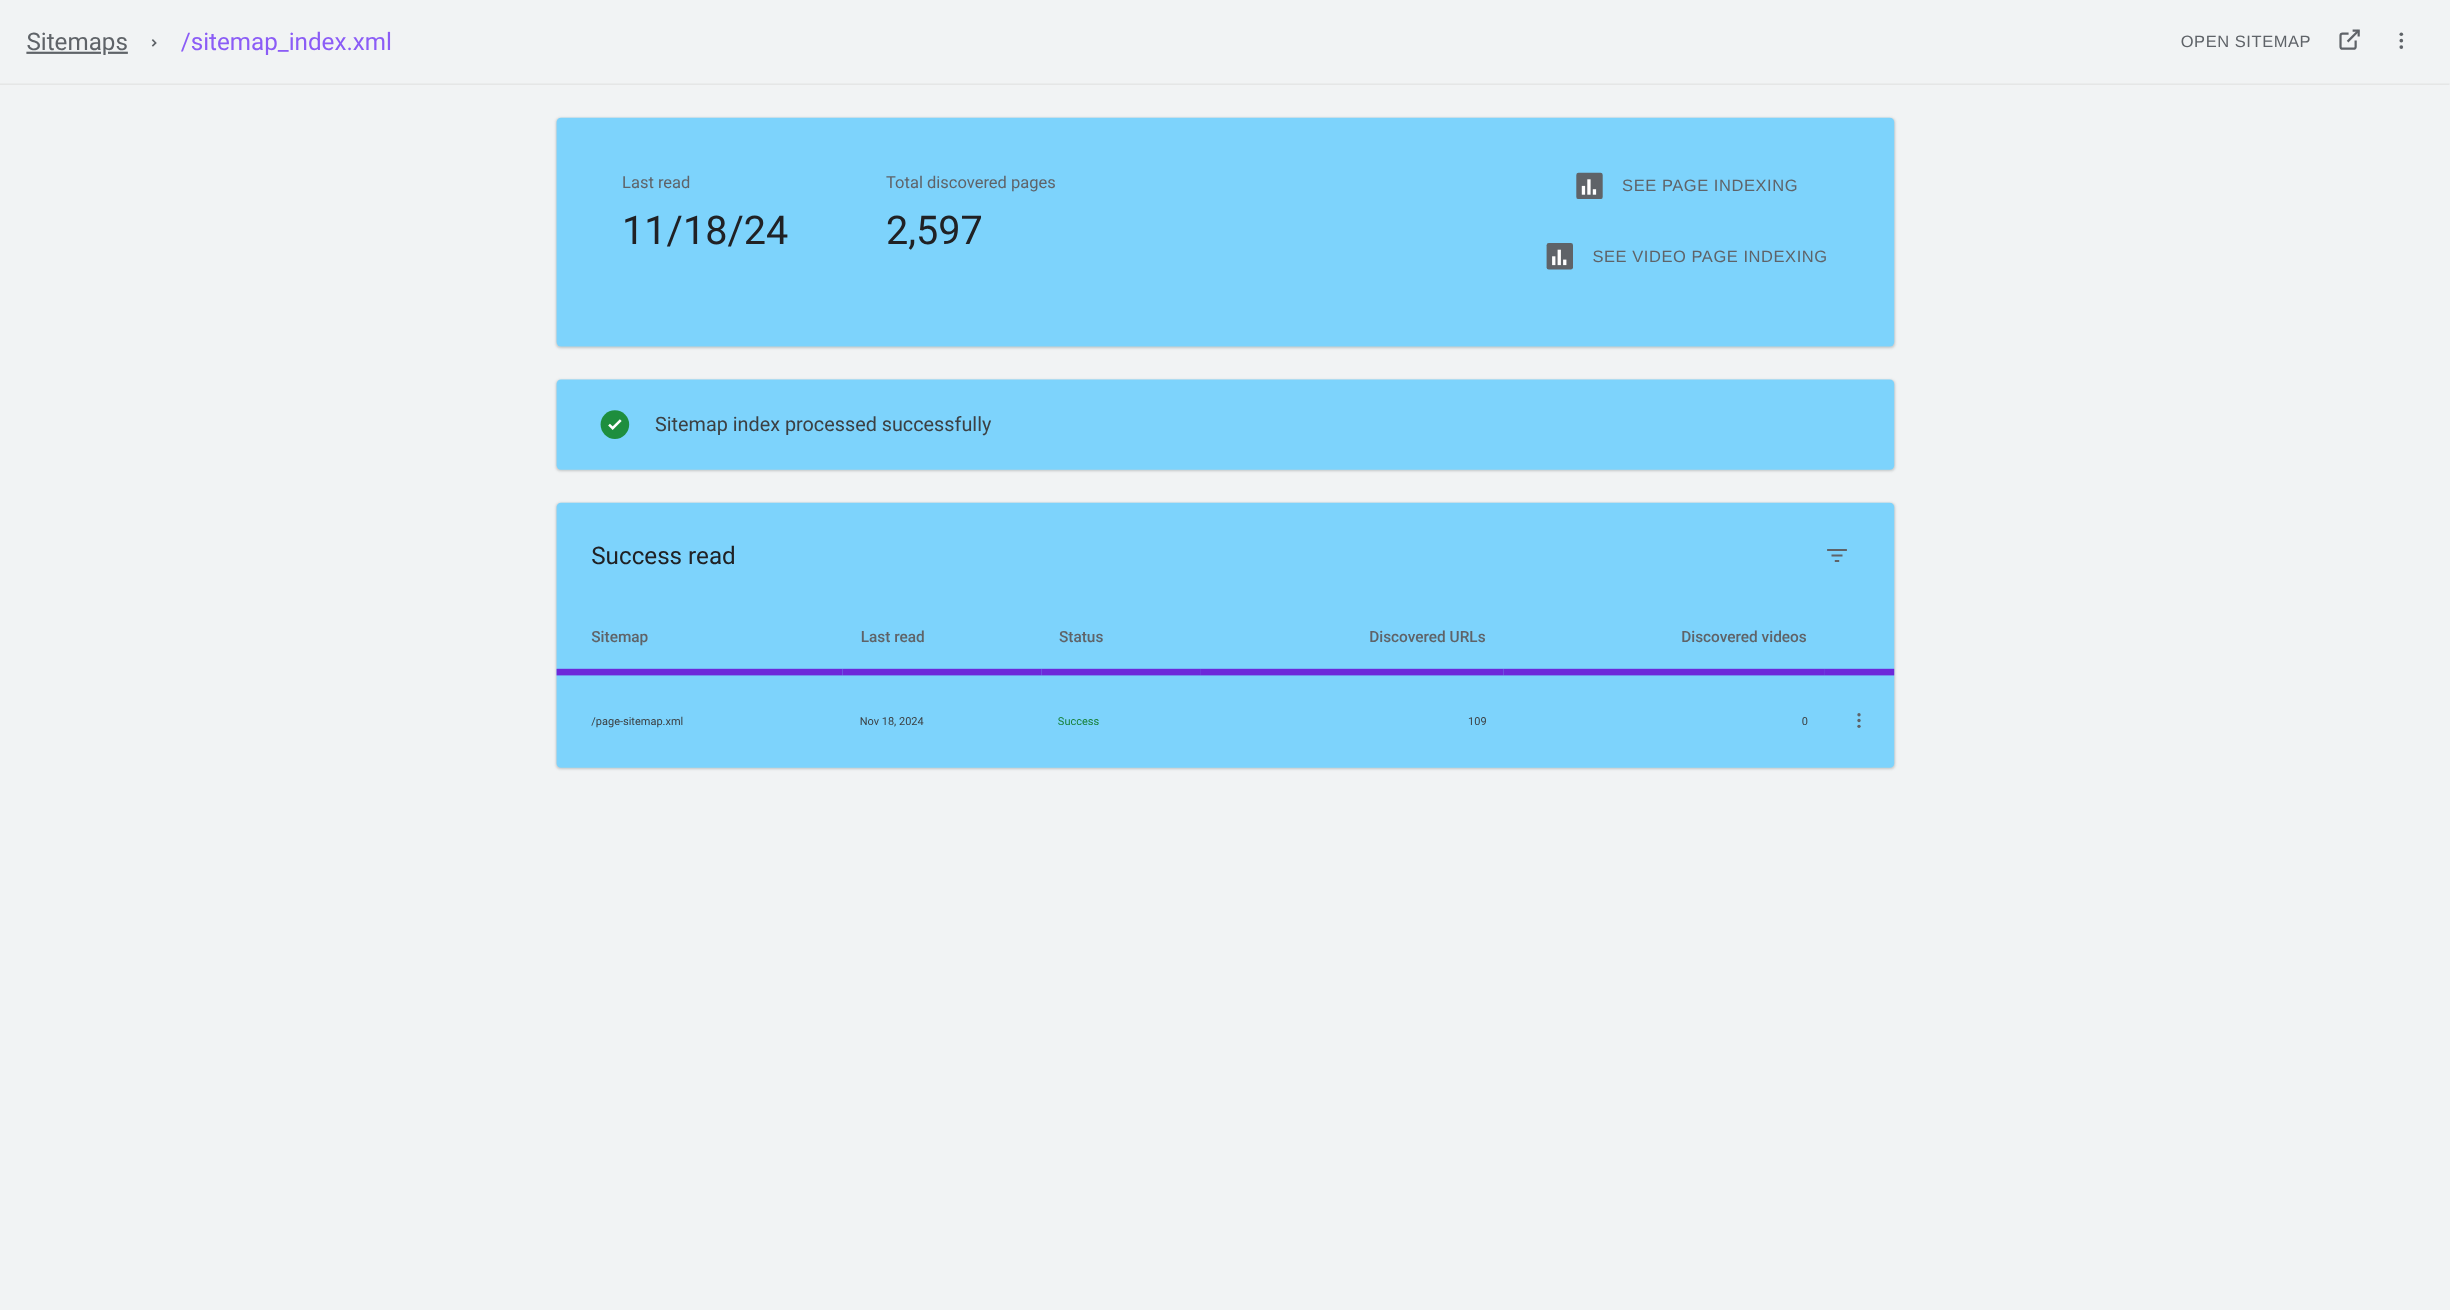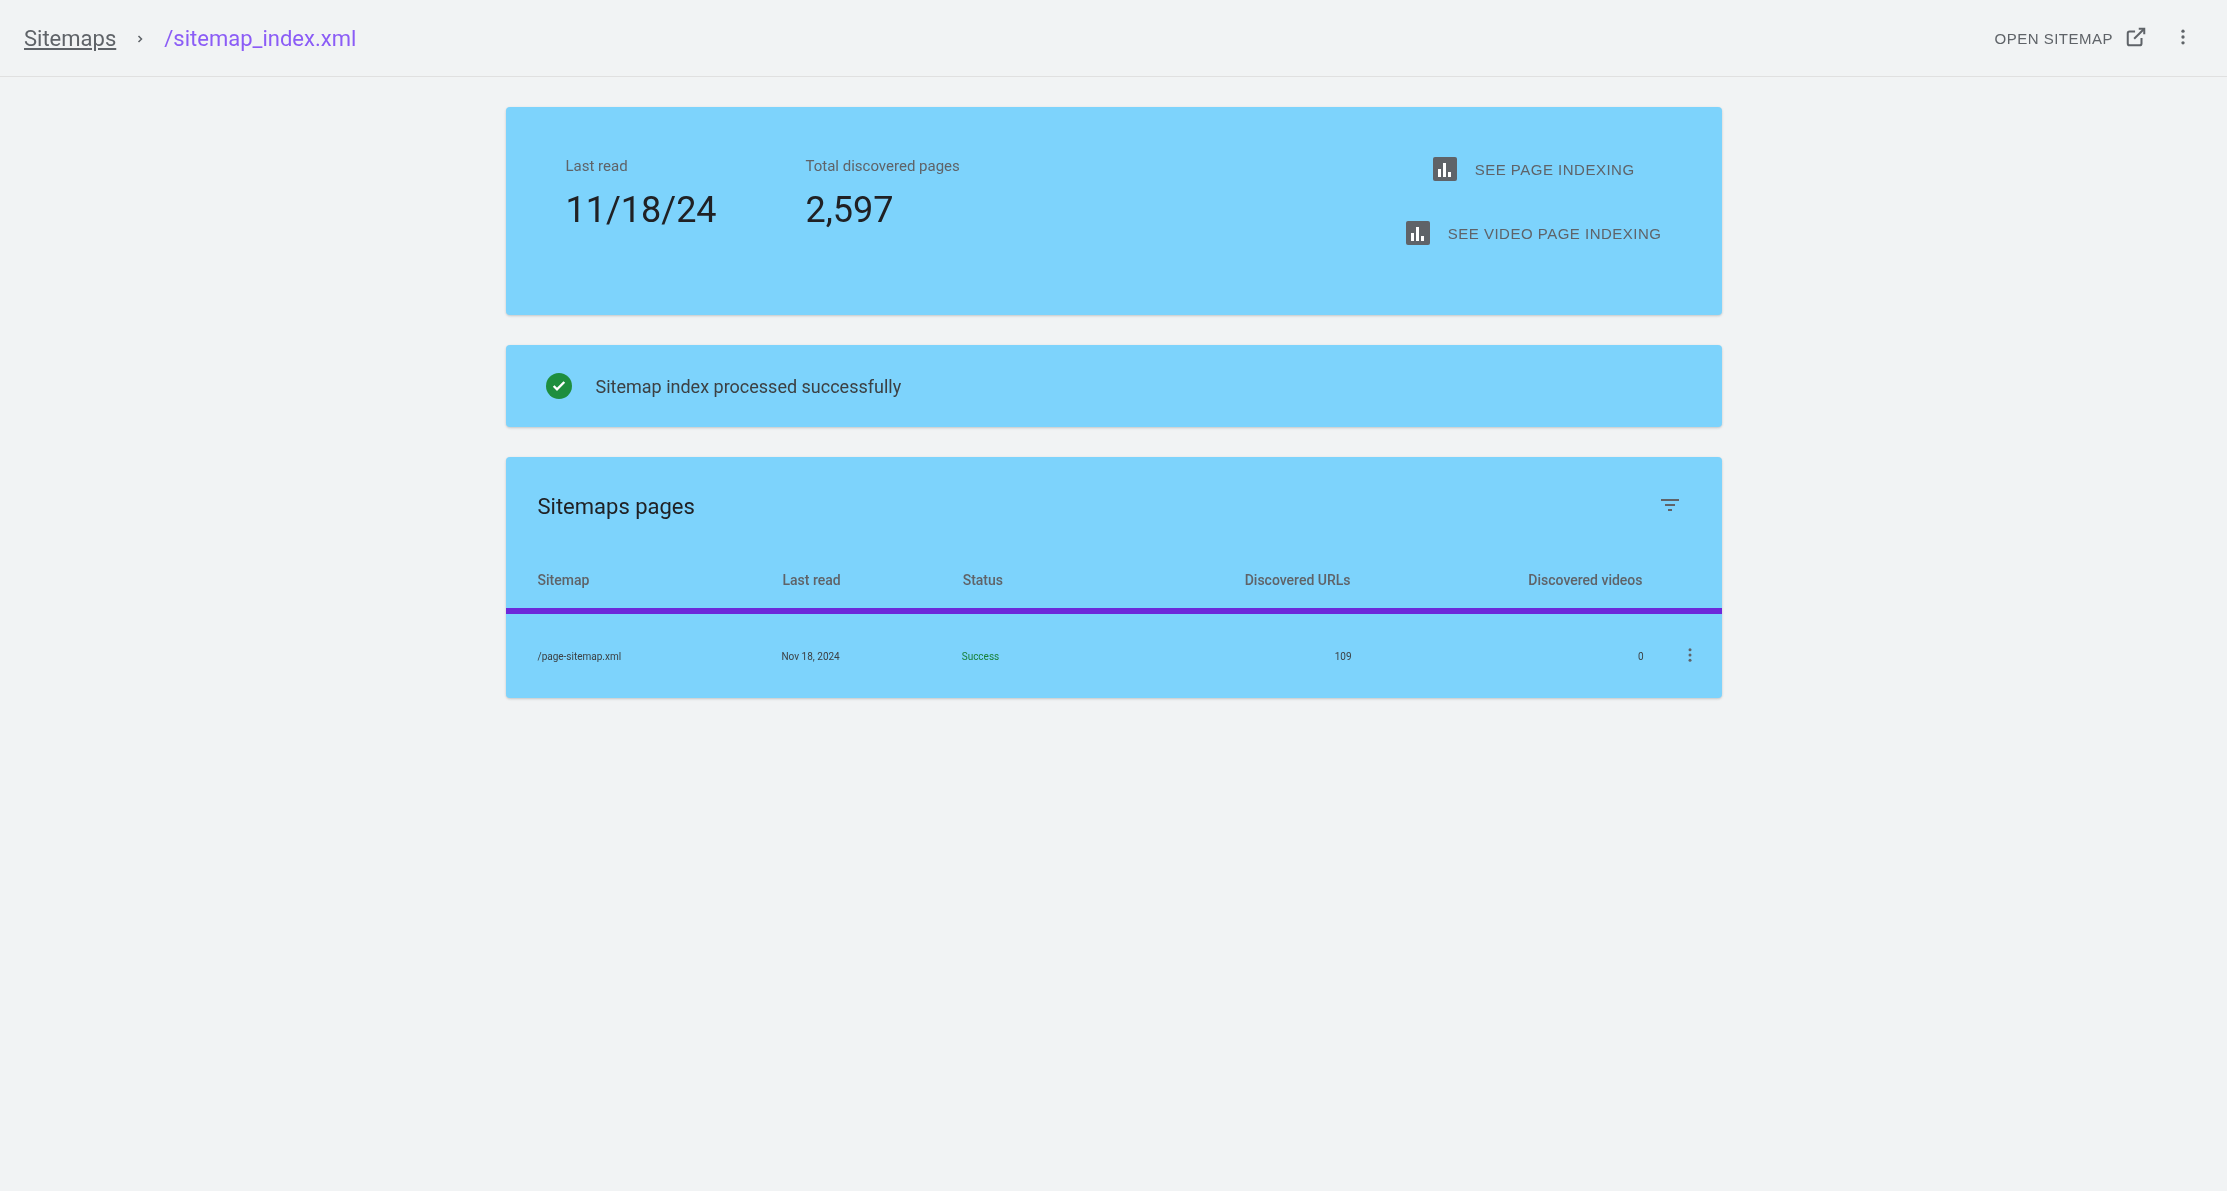--- a/index.html
+++ b/index.html
@@ -37,21 +37,21 @@
     font-weight: 400;
   }
   .header-actions {
     display: flex;
     align-items: center;
     gap: 16px;
   }
   .open-sitemap-btn {
     display: flex;
     align-items: center;
-    gap: 12px;
+    gap: 24px;
     font-size: 15px;
     font-weight: 500;
     letter-spacing: 0.5px;
     color: #5f6368;
     cursor: pointer;
     background: none;
     border: none;
   }
   .icon-btn {
     width: 40px;
@@ -281,21 +281,21 @@
     <div class="check-circle">
       <svg width="16" height="16" viewBox="0 0 24 24" fill="none" stroke="#fff" stroke-width="3.5">
           <polyline points="20 6 9 17 4 12"></polyline>
         </svg>
     </div>
     <span class="status-text">Sitemap index processed successfully</span>
   </div>
 
   <div class="card table-card">
     <div class="table-header">
-      <span class="table-title">Sitemaps pages</span>
+      <span class="table-title">Success read</span>
       <button class="filter-btn">
         <span>
           <svg width="24" height="24" viewBox="0 0 24 24" fill="currentColor">
               <path d="M3 6h18v2H3V6zm4 5h10v2H7v-2zm3 5h4v2h-4v-2z"></path>
             </svg>
         </span>
       </button>
     </div>
     <table>
       <thead>

